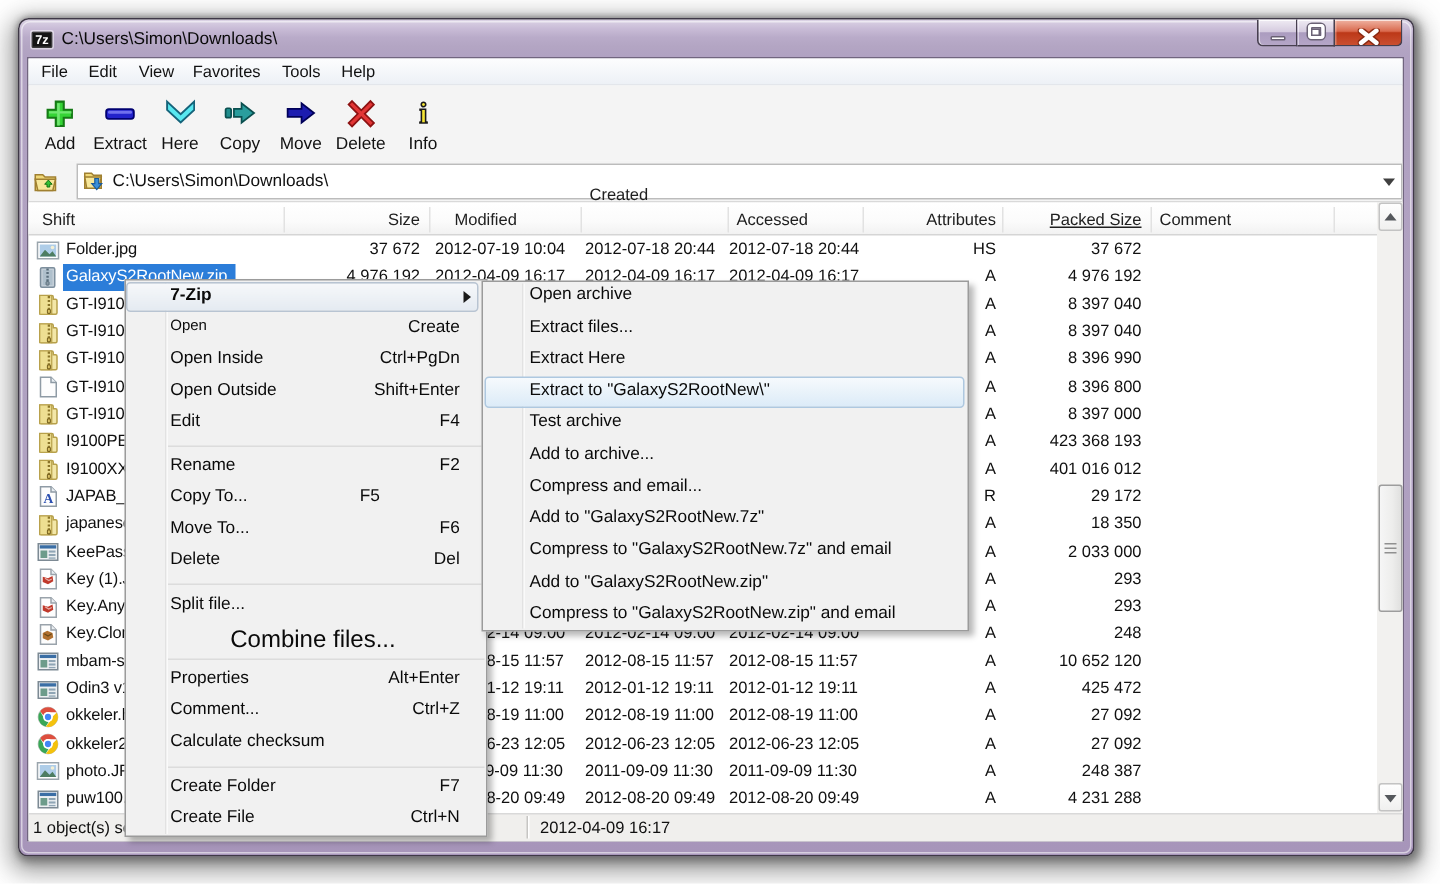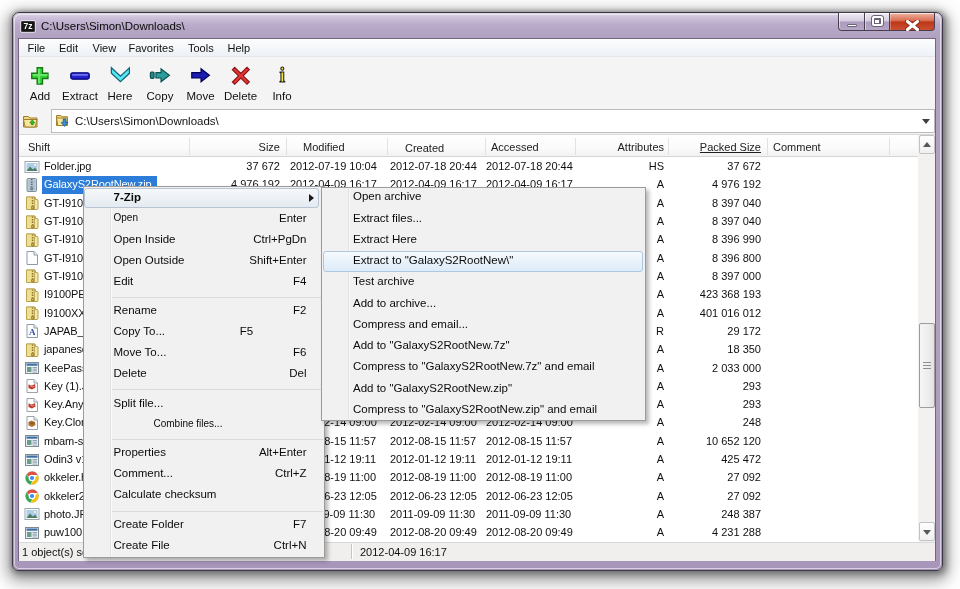--- a/index.html
+++ b/index.html
@@ -84,21 +84,21 @@
 <div class="ab" style="left:286px;top:138px;width:1px;height:17px;background:#e2e2e2;"></div>
 <div class="ab" style="left:387px;top:138px;width:1px;height:17px;background:#e2e2e2;"></div>
 <div class="ab" style="left:484.5px;top:138px;width:1px;height:17px;background:#e2e2e2;"></div>
 <div class="ab" style="left:575px;top:138px;width:1px;height:17px;background:#e2e2e2;"></div>
 <div class="ab" style="left:668px;top:138px;width:1px;height:17px;background:#e2e2e2;"></div>
 <div class="ab" style="left:767px;top:138px;width:1px;height:17px;background:#e2e2e2;"></div>
 <div class="ab" style="left:889px;top:138px;width:1px;height:17px;background:#e2e2e2;"></div>
 <div class="ab" style="left:28px;top:141px;font-size:11px;color:#202020;">Shift</div>
 <div class="ab" style="left:188px;top:141px;width:92px;text-align:right;font-size:11px;color:#202020;">Size</div>
 <div class="ab" style="left:291px;top:141px;font-size:11px;color:#202020;padding-left:12px;">Modified</div>
-<div class="ab" style="left:393px;top:142px;font-size:11px;color:#202020;margin-left:12px;">Created</div>
+<div class="ab" style="left:393px;top:124px;font-size:11px;color:#202020;">Created</div>
 <div class="ab" style="left:491px;top:141px;font-size:11px;color:#202020;">Accessed</div>
 <div class="ab" style="left:574px;top:141px;width:90px;text-align:right;font-size:11px;color:#202020;">Attributes</div>
 <div class="ab" style="left:671px;top:141px;width:90px;text-align:right;font-size:11px;color:#202020;text-decoration:underline;">Packed Size</div>
 <div class="ab" style="left:773px;top:141px;font-size:11px;color:#202020;">Comment</div>
 <div class="ab" style="left:24px;top:158.6px;width:16px;height:16px;"><svg width="16" height="16" viewBox="0 0 16 16">
       <rect x="1" y="2.5" width="14" height="11" fill="#fff" stroke="#9aa5ad"></rect>
       <rect x="2.5" y="4" width="11" height="8" fill="#aecde8"></rect>
       <path d="M2.5 12 L6 7.5 L9 10.5 L11 8.5 L13.5 12 Z" fill="#4d7d62"></path>
       <circle cx="11" cy="6" r="1.2" fill="#f4efd3"></circle>
     </svg></div>
@@ -393,37 +393,37 @@
 <div class="ab" style="left:351px;top:544px;width:1px;height:15px;background:#c6c5c3;"></div>
 <div class="ab" style="left:352px;top:544px;width:1px;height:15px;background:#fff;"></div>
 <div class="ab" style="left:22px;top:546px;font-size:11px;color:#101010;">1 object(s) selected</div>
 <div class="ab" style="left:360px;top:546px;font-size:11px;color:#101010;">2012-04-09 16:17</div>
 <div class="ab" style="left:82.5px;top:186px;width:242.0px;height:371.5px;background:#f1f1f1;border:1px solid #9b9b9b;box-shadow:3px 3px 4px rgba(0,0,0,.28);"></div>
 <div class="ab" style="left:109.5px;top:188px;width:1px;height:367.5px;background:#e2e2e2;"></div>
 <div class="ab" style="left:110.5px;top:188px;width:1px;height:367.5px;background:#fafafa;"></div>
 <div class="ab" style="left:84px;top:187.8px;width:235px;height:20.4px;border:1px solid #b8c4d2;border-radius:3px;background:linear-gradient(180deg,#f6f8fa,#eef2f6 45%,#e4eaf1);"></div>
 <div class="ab" style="left:113.5px;top:190.8px;font-size:11.5px;font-weight:bold;color:#0a0a0a;white-space:nowrap;">7-Zip</div>
 <div class="ab" style="left:113.5px;top:211.8px;font-size:10px;font-weight:normal;color:#0a0a0a;white-space:nowrap;text-align:center;">Open</div>
-<div class="ab" style="left:186.5px;top:211.8px;width:120px;text-align:right;font-size:11.5px;color:#0a0a0a;">Enter</div>
+<div class="ab" style="left:186.5px;top:211.8px;width:120px;text-align:right;font-size:11.5px;color:#0a0a0a;">Create</div>
 <div class="ab" style="left:113.5px;top:232.8px;font-size:11.5px;font-weight:normal;color:#0a0a0a;white-space:nowrap;">Open Inside</div>
 <div class="ab" style="left:186.5px;top:232.8px;width:120px;text-align:right;font-size:11.5px;color:#0a0a0a;">Ctrl+PgDn</div>
 <div class="ab" style="left:113.5px;top:253.8px;font-size:11.5px;font-weight:normal;color:#0a0a0a;white-space:nowrap;">Open Outside</div>
 <div class="ab" style="left:186.5px;top:253.8px;width:120px;text-align:right;font-size:11.5px;color:#0a0a0a;">Shift+Enter</div>
 <div class="ab" style="left:113.5px;top:274.8px;font-size:11.5px;font-weight:normal;color:#0a0a0a;white-space:nowrap;">Edit</div>
 <div class="ab" style="left:186.5px;top:274.8px;width:120px;text-align:right;font-size:11.5px;color:#0a0a0a;">F4</div>
 <div class="ab" style="left:113.5px;top:303.8px;font-size:11.5px;font-weight:normal;color:#0a0a0a;white-space:nowrap;">Rename</div>
 <div class="ab" style="left:186.5px;top:303.8px;width:120px;text-align:right;font-size:11.5px;color:#0a0a0a;">F2</div>
 <div class="ab" style="left:113.5px;top:324.8px;font-size:11.5px;font-weight:normal;color:#0a0a0a;white-space:nowrap;">Copy To...</div>
 <div class="ab" style="left:186.5px;top:324.8px;width:120px;text-align:center;font-size:11.5px;color:#0a0a0a;">F5</div>
 <div class="ab" style="left:113.5px;top:345.8px;font-size:11.5px;font-weight:normal;color:#0a0a0a;white-space:nowrap;">Move To...</div>
 <div class="ab" style="left:186.5px;top:345.8px;width:120px;text-align:right;font-size:11.5px;color:#0a0a0a;">F6</div>
 <div class="ab" style="left:113.5px;top:366.8px;font-size:11.5px;font-weight:normal;color:#0a0a0a;white-space:nowrap;">Delete</div>
 <div class="ab" style="left:186.5px;top:366.8px;width:120px;text-align:right;font-size:11.5px;color:#0a0a0a;">Del</div>
 <div class="ab" style="left:113.5px;top:396.8px;font-size:11.5px;font-weight:normal;color:#0a0a0a;white-space:nowrap;">Split file...</div>
-<div class="ab" style="left:113.5px;top:417.8px;font-size:10px;font-weight:normal;color:#0a0a0a;white-space:nowrap;padding-left:40px;">Combine files...</div>
+<div class="ab" style="left:113.5px;top:417.8px;font-size:16px;font-weight:normal;color:#0a0a0a;white-space:nowrap;padding-left:40px;">Combine files...</div>
 <div class="ab" style="left:113.5px;top:446.3px;font-size:11.5px;font-weight:normal;color:#0a0a0a;white-space:nowrap;">Properties</div>
 <div class="ab" style="left:186.5px;top:446.3px;width:120px;text-align:right;font-size:11.5px;color:#0a0a0a;">Alt+Enter</div>
 <div class="ab" style="left:113.5px;top:467.3px;font-size:11.5px;font-weight:normal;color:#0a0a0a;white-space:nowrap;">Comment...</div>
 <div class="ab" style="left:186.5px;top:467.3px;width:120px;text-align:right;font-size:11.5px;color:#0a0a0a;">Ctrl+Z</div>
 <div class="ab" style="left:113.5px;top:488.3px;font-size:11.5px;font-weight:normal;color:#0a0a0a;white-space:nowrap;">Calculate checksum</div>
 <div class="ab" style="left:113.5px;top:517.8px;font-size:11.5px;font-weight:normal;color:#0a0a0a;white-space:nowrap;">Create Folder</div>
 <div class="ab" style="left:186.5px;top:517.8px;width:120px;text-align:right;font-size:11.5px;color:#0a0a0a;">F7</div>
 <div class="ab" style="left:113.5px;top:538.8px;font-size:11.5px;font-weight:normal;color:#0a0a0a;white-space:nowrap;">Create File</div>
 <div class="ab" style="left:186.5px;top:538.8px;width:120px;text-align:right;font-size:11.5px;color:#0a0a0a;">Ctrl+N</div>
 <div class="ab" style="left:309px;top:193.5px;width:0;height:0;border-top:4.5px solid transparent;border-bottom:4.5px solid transparent;border-left:5.5px solid #1a1a1a;"></div>

